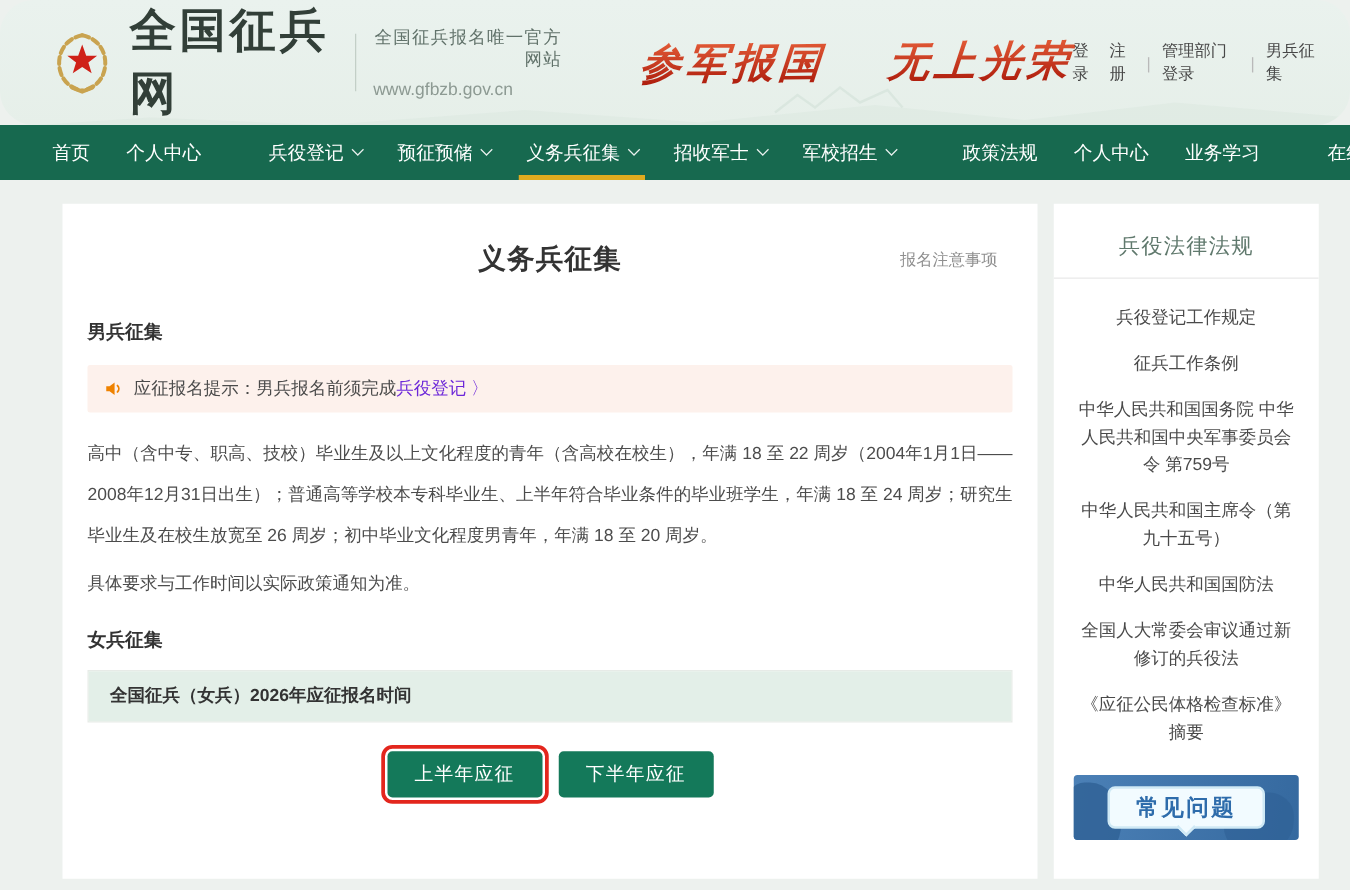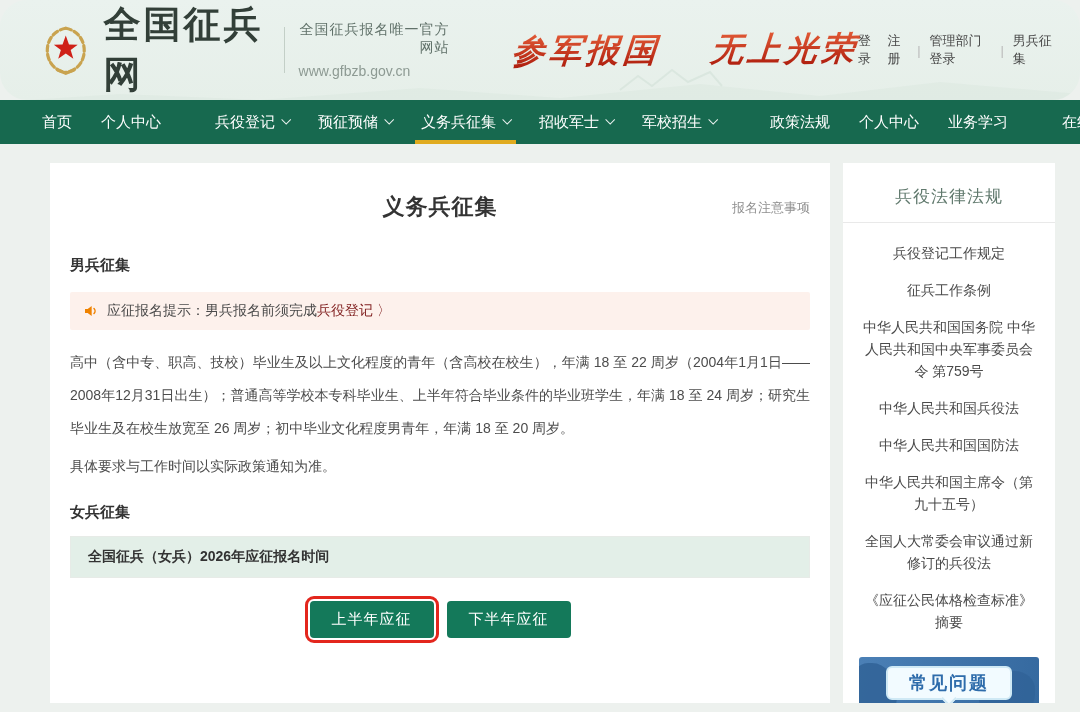--- a/index.html
+++ b/index.html
@@ -29,24 +29,24 @@
   .nav-sep { width:1px; background:rgba(255,255,255,.35); margin:13px 25px 13px 0; }
 
   
   .content { display:flex; margin:19px 25px 0 50px; height:540px; gap:13px; }
   .card { flex:1; background:#fff; padding:16px 20px 0 20px; overflow:hidden; }
   .sidebar { width:212px; background:#fff; padding:18px 14px 0 14px; overflow:hidden;text-align:center; }
 
   
   .title-row { position:relative; margin-top:13px; height:30px; }
   .page-title { text-align:center; font-size:22px; font-weight:600; color:#333; letter-spacing:1px; }
-  .notice-link { position:absolute; right:0; top:7px; font-size:13px; color:#8f8f8f; text-decoration:none; cursor:pointer; }
+  .notice-link { position:absolute; right:12px; top:7px; font-size:13px; color:#8f8f8f; text-decoration:none; cursor:pointer; }
   .sec-heading { margin-top:34px; font-size:15px; font-weight:bold; color:#333; }
   .notice-bar { margin-top:17px; background:#fdf1ec; padding:10px 13px; font-size:14px; color:#4a4a4a; display:flex; align-items:center; gap:8px; border-radius:2px; }
-  .notice-bar a { color:#7f1d1d; text-decoration:none; cursor:pointer; }
+  .notice-bar a { color:#6d28d9; text-decoration:none; cursor:pointer; }
   .para { margin-top:16px; font-size:14px; color:#4c4c4c; line-height:33px; text-align:justify; }
   .note-line { margin-top:13px; font-size:14px; color:#4c4c4c; }
   .sec-heading.female { margin-top:27px; }
   .date-panel { margin-top:14px; border:1px solid #e7ebe7; }
   .date-panel-head { background:#e3efe8; padding:11px 17px; font-size:14px; font-weight:bold; color:#333; }
   .date-row { padding:0 17px; margin-top:17px; font-size:14px; color:#4c4c4c; }
   .date-panel-body { padding-bottom:17px; }
   .btn-row { margin-top:23px; display:flex; justify-content:center; gap:13px; }
   .green-btn { background:#14795a; color:#fff; border:none; font-size:15px; padding:9px 22px; border-radius:4px; cursor:pointer; font-family:inherit; letter-spacing:1px; }
   .hl-red { outline:3px solid #e3261d; outline-offset:2px; }
@@ -172,23 +172,22 @@
       </div>
     </section>
 
     <aside class="sidebar">
       <div class="sb-title">兵役法律法规</div>
       <div class="sb-divider"></div>
       <div class="sb-list">
         <a class="sb-item">兵役登记工作规定</a>
         <a class="sb-item">征兵工作条例</a>
         <a class="sb-item">中华人民共和国国务院 中华人民共和国中央军事委员会令 第759号</a>
-        <a class="sb-item">中华人民共和国兵役法</a>
+        <a class="sb-item">中华人民共和国主席令（第九十五号）</a>
         <a class="sb-item">中华人民共和国国防法</a>
-        <a class="sb-item">中华人民共和国主席令（第九十五号）</a>
         <a class="sb-item">全国人大常委会审议通过新修订的兵役法</a>
         <a class="sb-item">《应征公民体格检查标准》摘要</a>
       </div>
       <div class="faq-banner">
         <span class="faq-bubble">常见问题</span>
       </div>
     </aside>
 
   </div>
 </div>

